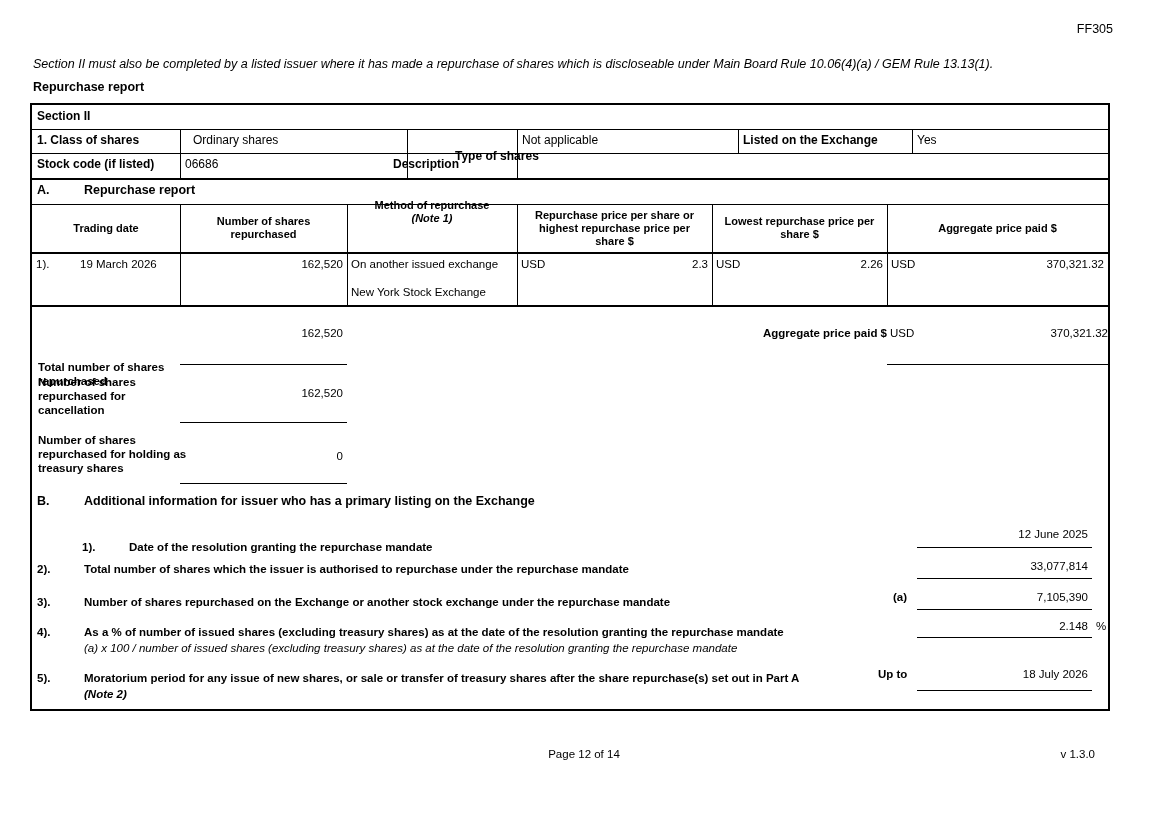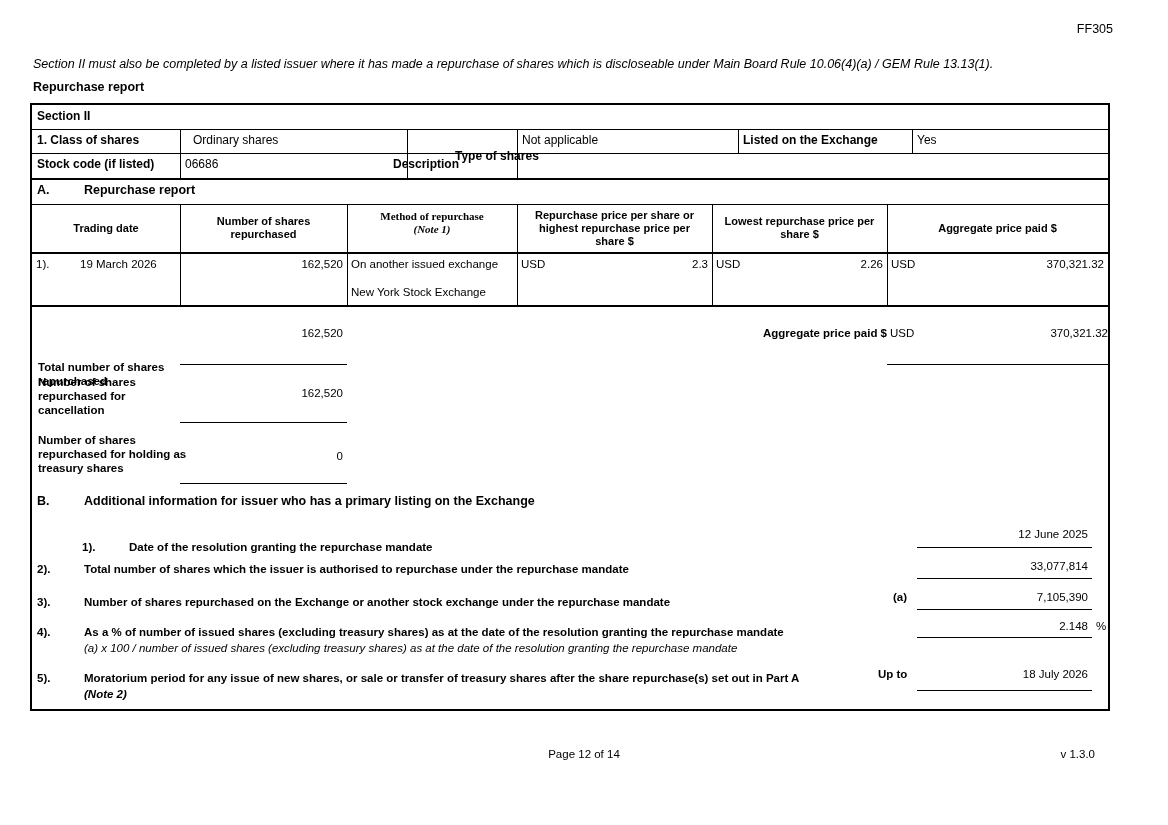--- a/index.html
+++ b/index.html
@@ -90,21 +90,21 @@
     <div class="c" style="left:0;top:75px;right:0;padding-top:3px;">
       <span class="bh-num">A.</span><span class="bh-txt">Repurchase report</span>
     </div>
 
     <div class="hc" style="left:148px;top:99px;width:167px;height:48px;">
       <div>Number of shares repurchased</div>
     </div>
     <div class="hc" style="left:0;top:99px;width:148px;height:48px;">
       <div>Trading date</div>
     </div>
-    <div class="hc" style="left:315px;top:94px;width:170px;height:48px;font-family:Liberation Serif, serif;">
+    <div class="hc" style="left:315px;top:83px;width:170px;height:48px;">
       <div>Method of repurchase</div>
       <div class="i">(Note 1)</div>
     </div>
     <div class="hc" style="left:485px;top:99px;width:195px;height:48px;">
       <div>Repurchase price per share or highest repurchase price per share $</div>
     </div>
     <div class="hc" style="left:680px;top:99px;width:175px;height:48px;">
       <div>Lowest repurchase price per share $</div>
     </div>
     <div class="hc" style="left:855px;top:99px;right:0;height:48px;">

